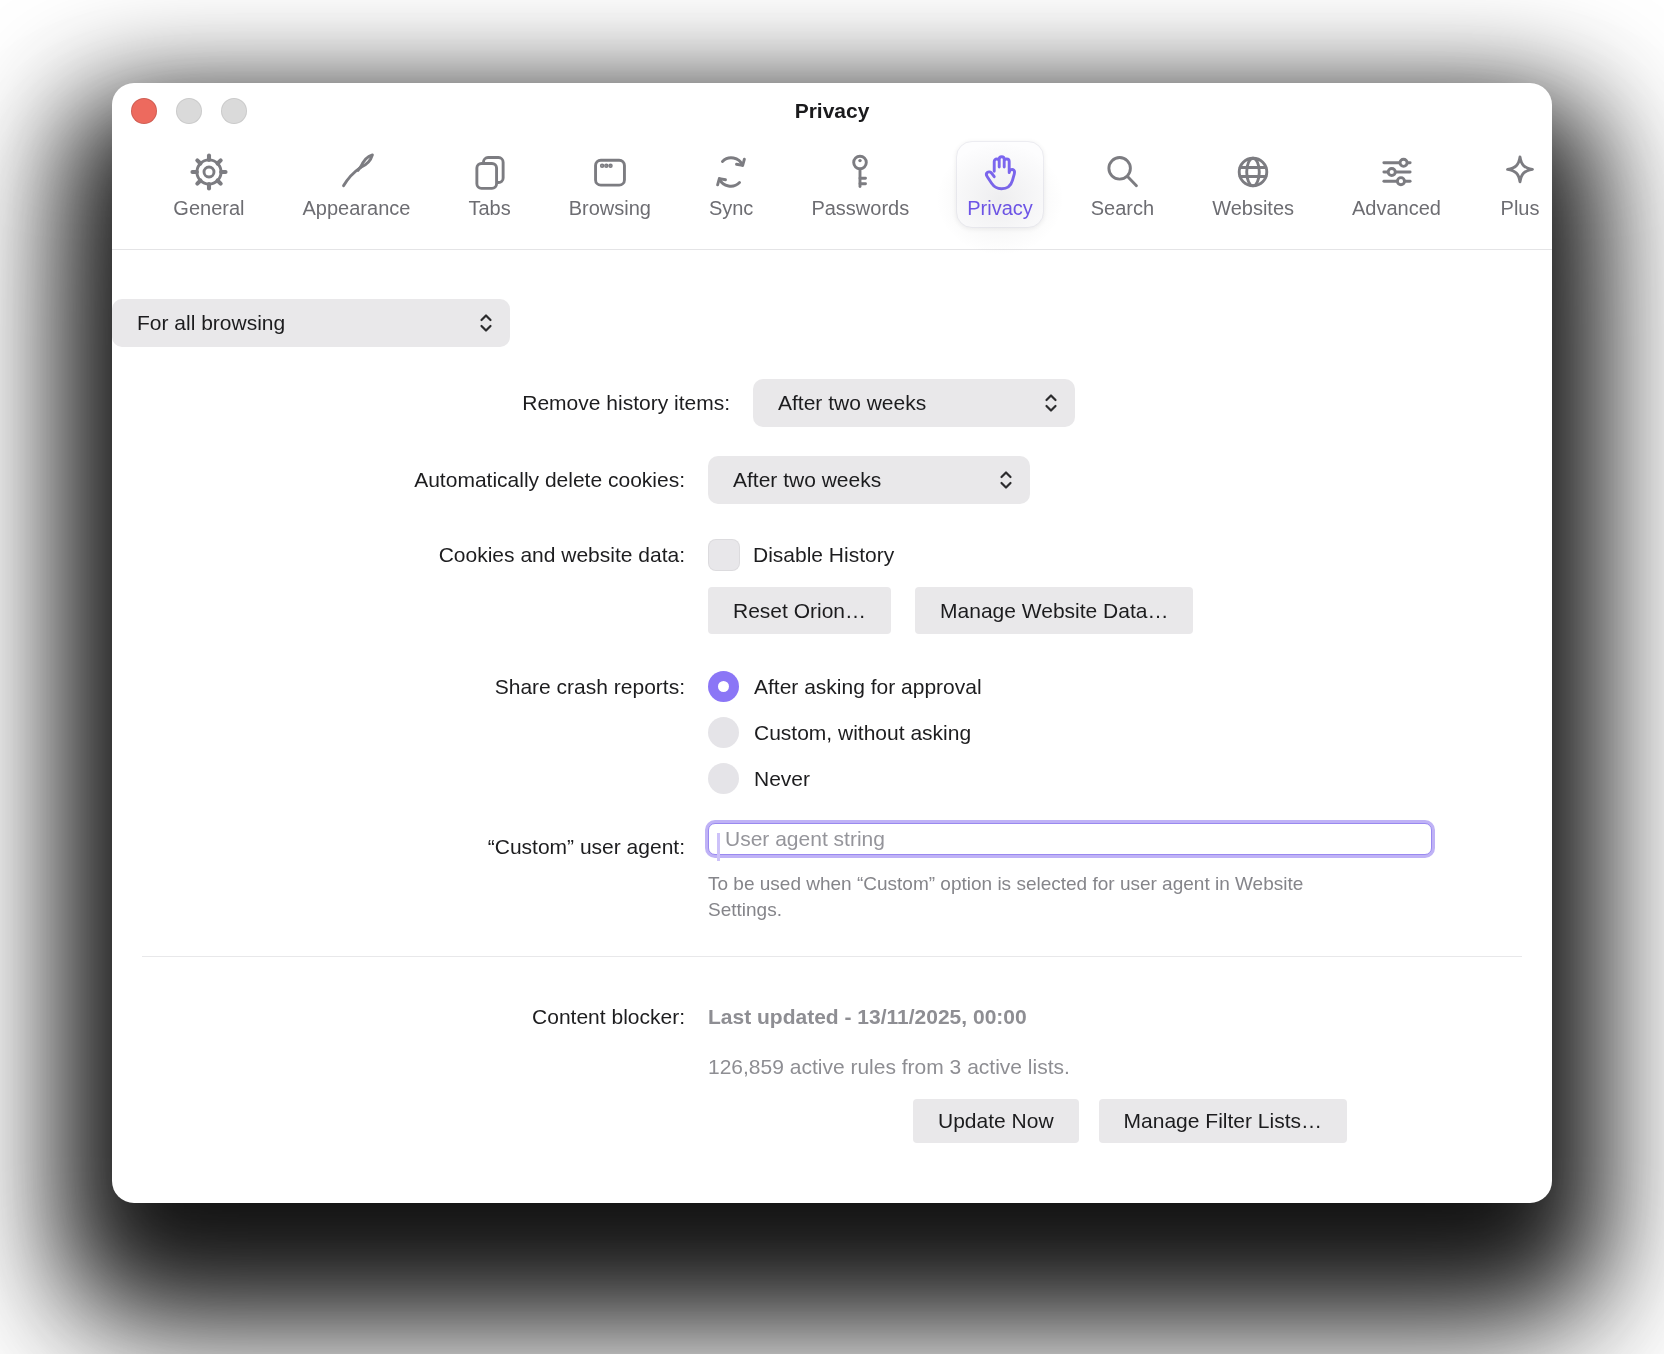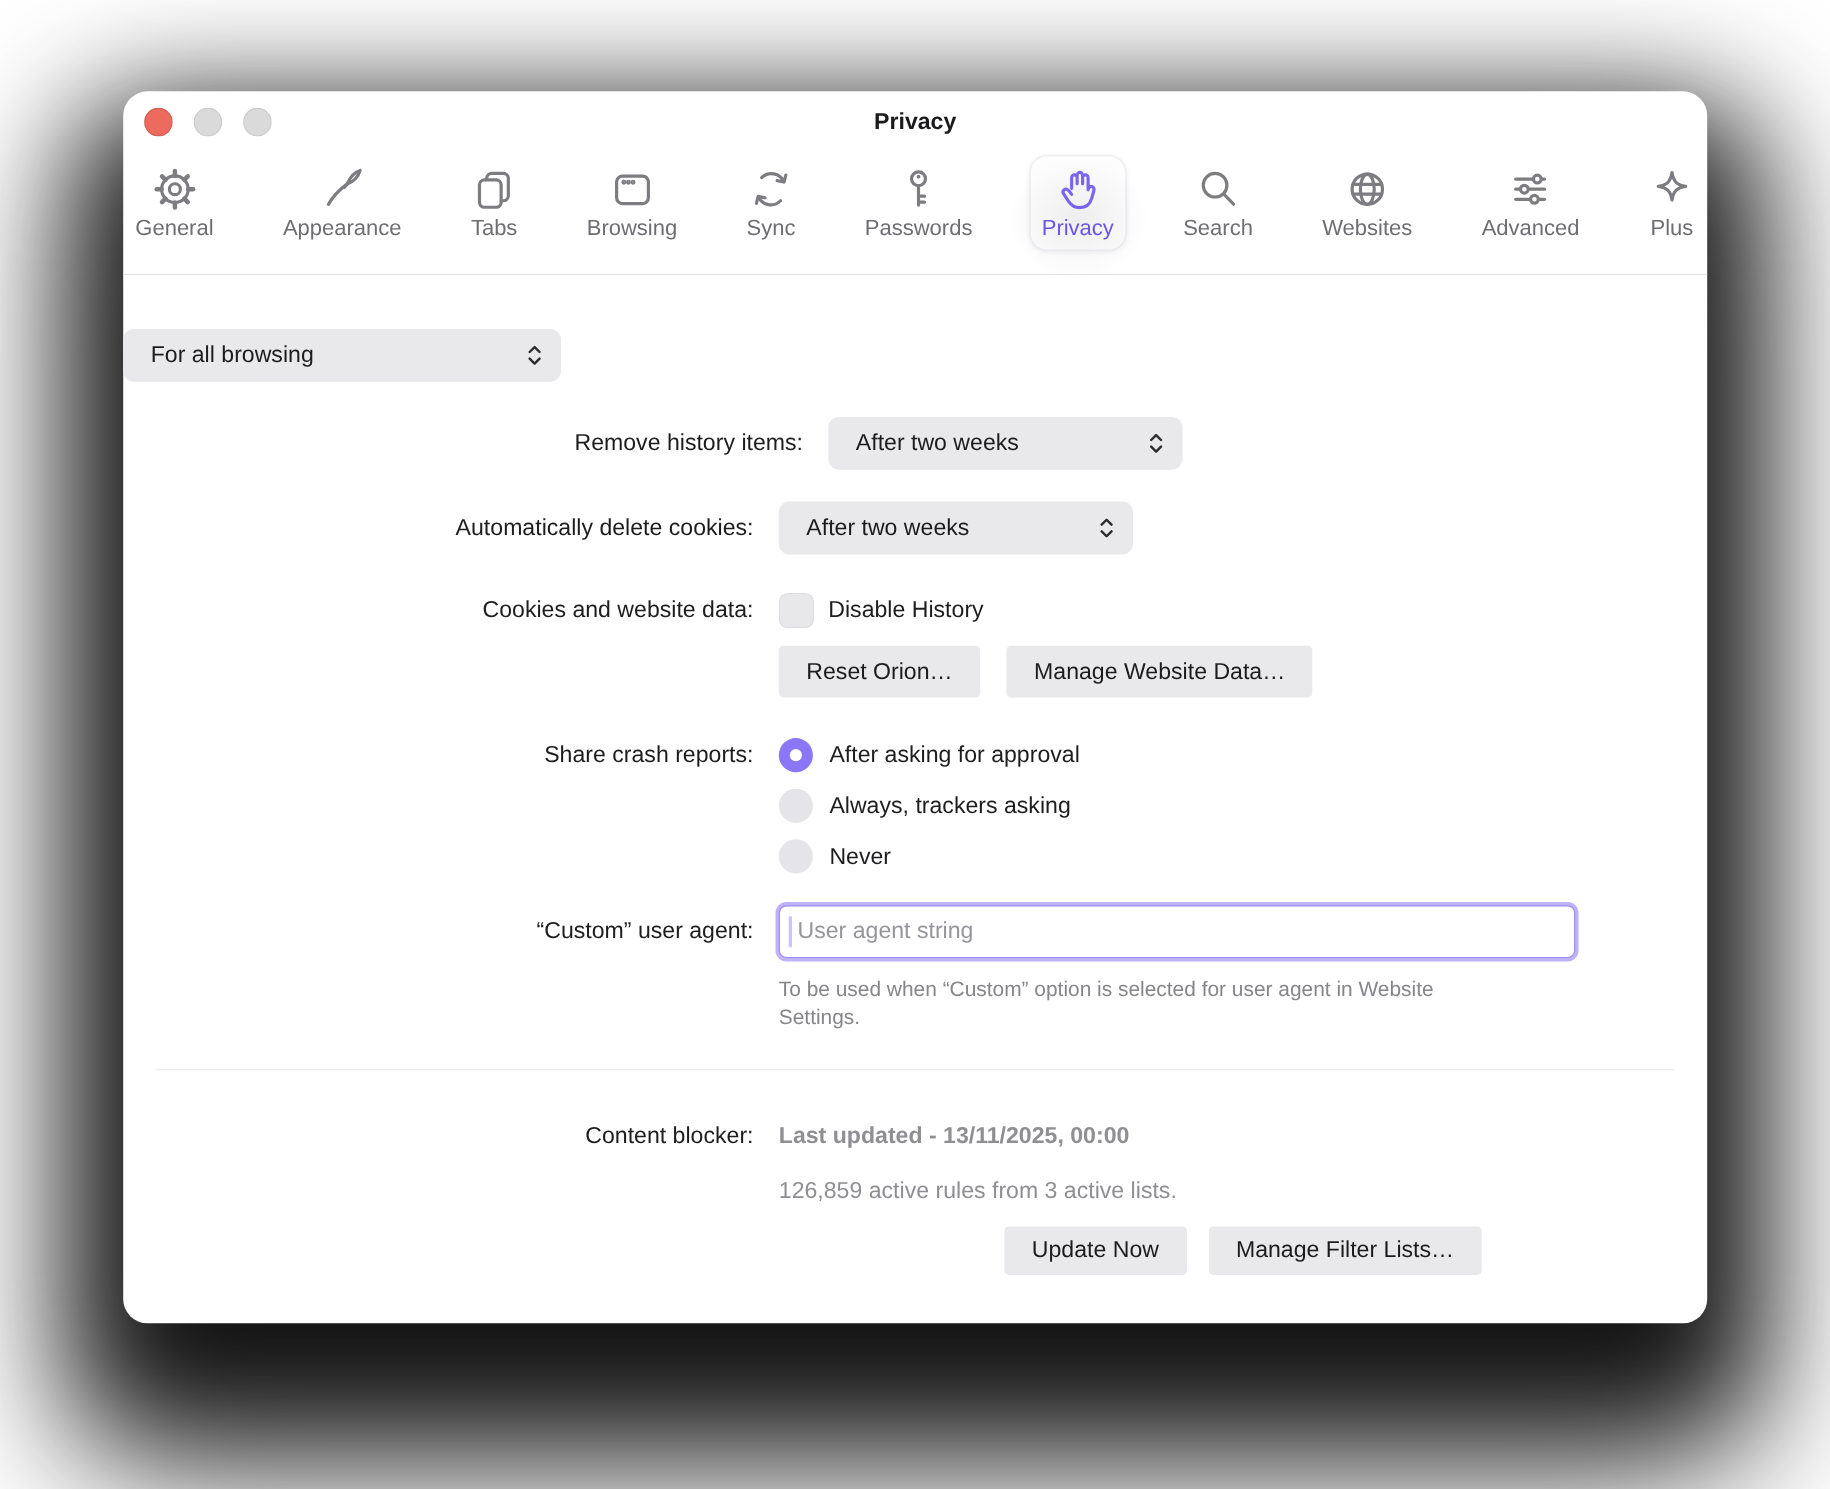--- a/index.html
+++ b/index.html
@@ -15,21 +15,21 @@
 
   
   .titlebar { position:relative; height:56px; display:flex; align-items:center; justify-content:center; }
   .traffic { position:absolute; left:19px; top:0; height:56px; display:flex; align-items:center; gap:19px; }
   .light { width:26px; height:26px; border-radius:50%; }
   .light.close { background:#ed6a5e; border:1px solid rgba(0,0,0,0.12); }
   .light.gray  { background:#dadada; border:1px solid rgba(0,0,0,0.07); }
   .win-title { font-size:21px; font-weight:700; color:#1a1a1c; }
 
   
-  .toolbar { position:relative; height:111px; display:flex; justify-content:space-between;
+  .toolbar { position:relative; height:111px; display:flex; justify-content:flex-end;
              align-items:flex-start; gap:36px; padding-top:2px; border-bottom:1px solid #e4e4e6; }
   .tb-item { position:relative; display:flex; flex-direction:column; align-items:center;
              padding:6px 10px 7px; border-radius:16px; border:1px solid transparent; }
   .tb-item .icon-box { height:48px; display:flex; align-items:center; justify-content:center; }
   .tb-item .tb-label { font-size:20px; color:#6d6d72; margin-top:1px; white-space:nowrap; }
   .tb-item.selected { background:#fdfdfe; border:1px solid #ececf1; box-shadow:0 1px 5px rgba(0,0,0,0.07); }
   .tb-item.selected .tb-label { color:#6f55ee; }
   .tb-glow { position:absolute; width:170px; height:150px; left:50%; top:-18px; transform:translateX(-50%);
              background:radial-gradient(closest-side, rgba(60,60,67,0.08), rgba(60,60,67,0) 75%);
              pointer-events:none; }
@@ -62,21 +62,21 @@
   .radio-group { display:flex; flex-direction:column; gap:15px; }
   .radio-line { display:flex; align-items:center; height:31px; }
   .radio { width:31px; height:31px; border-radius:50%; background:#e5e4e8; position:relative; }
   .radio.selected { background:#8b76f6; }
   .radio.selected::after { content:""; position:absolute; left:50%; top:50%; width:11px; height:11px;
                            margin:-5.5px 0 0 -5.5px; border-radius:50%; background:#ffffff; }
   .radio-line .rd-label { font-size:21px; color:#1d1d1f; margin-left:15px; }
 
   .lbl.top48 { align-self:start; line-height:48px; }
   .ua-wrap { position:relative; width:724px; }
-  .ua-input { width:724px; height:48px; border:1px solid #9a89f0; border-radius:7px;
+  .ua-input { width:724px; height:32px; border:1px solid #9a89f0; border-radius:7px;
               box-shadow:0 0 0 3px #bfb2f6; background:#ffffff; padding:0 14px 0 16px;
               font-size:21px; color:#1d1d1f; font-family:inherit; outline:none; }
   .ua-input::placeholder { color:#95959b; }
   .ua-caret { position:absolute; left:9px; top:10px; width:3px; height:28px; background:#cdc2f9; }
   .ua-help { margin-top:16px; max-width:640px; font-size:19px; line-height:26px; color:#85858a; }
 
   .divider { height:1px; background:#e8e8ea; margin:33px 30px 0; }
 
   .lbl.top26 { align-self:start; line-height:26px; }
   .cb-line1 { font-size:21px; line-height:26px; color:#8e8e93;font-weight:bold; }
@@ -305,21 +305,21 @@
 
       <div class="row m-row5">
         <div class="lbl top31">Share crash reports:</div>
         <div class="radio-group">
           <div class="radio-line">
             <div class="radio selected"></div>
             <span class="rd-label">After asking for approval</span>
           </div>
           <div class="radio-line">
             <div class="radio"></div>
-            <span class="rd-label">Always, trackers asking</span>
+            <span class="rd-label">Custom, without asking</span>
           </div>
           <div class="radio-line">
             <div class="radio"></div>
             <span class="rd-label">Never</span>
           </div>
         </div>
       </div>
 
       <div class="row m-row6">
         <div class="lbl top48">“Custom” user agent:</div>

